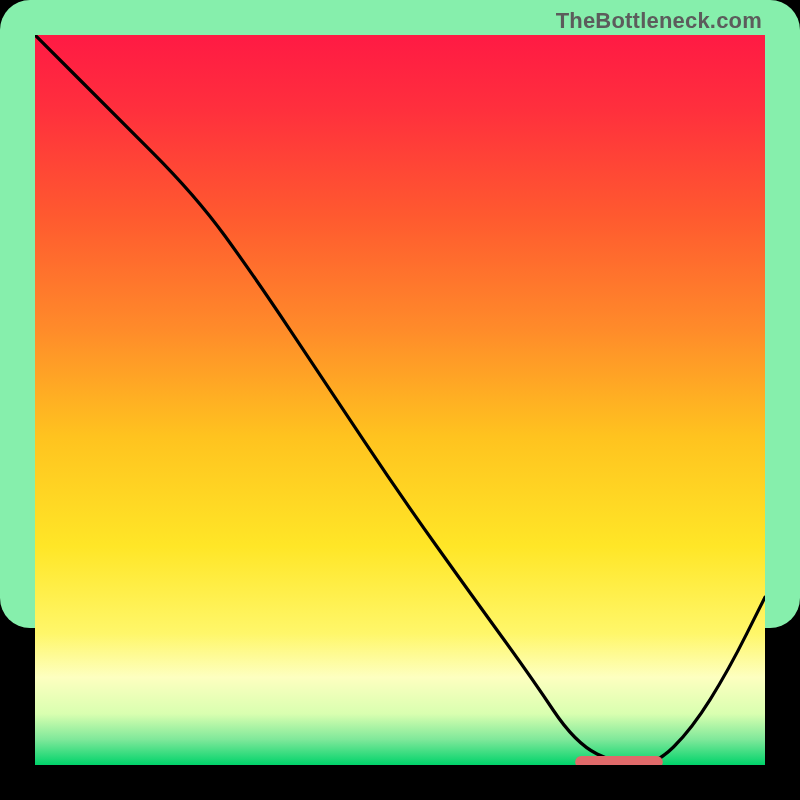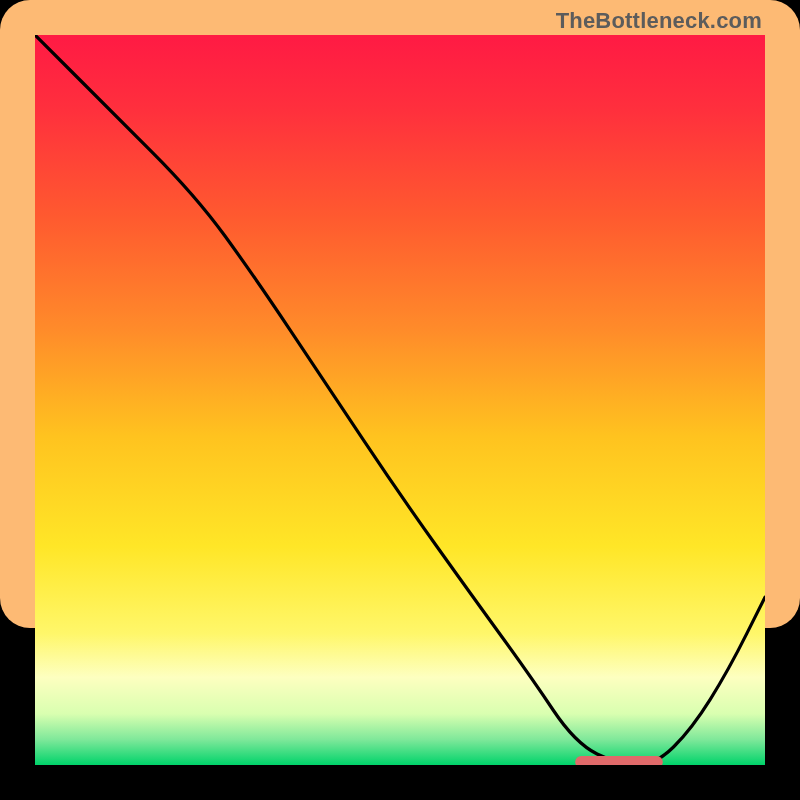--- a/index.html
+++ b/index.html
@@ -10,21 +10,21 @@
     background: #000;
     overflow: hidden;
     font-family: Arial, Helvetica, sans-serif;
   }
   .frame {
     position: absolute;
     left: 0;
     top: 0;
     width: 800px;
     height: 628px;
-    background: #fdba74;
+    background: #86efac;
     border-radius: 30px;
   }
   .plot-wrap {
     position: absolute;
     left: 35px;
     top: 35px;
     width: 730px;
     height: 730px;
   }
   .watermark {

